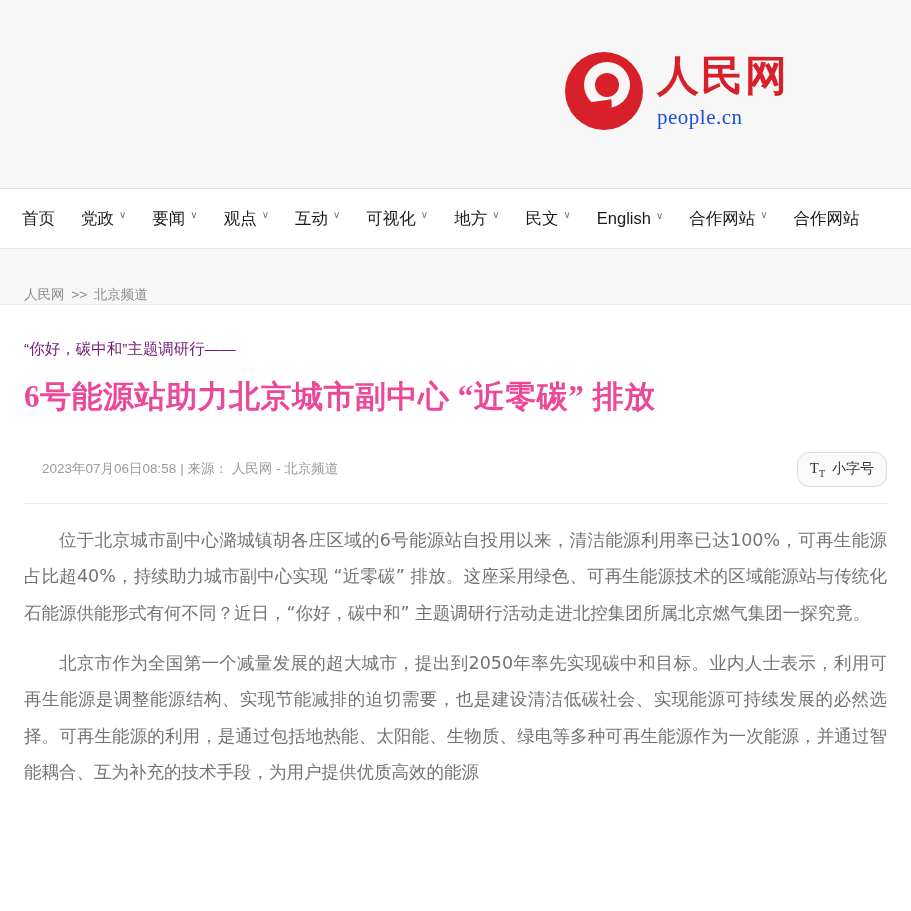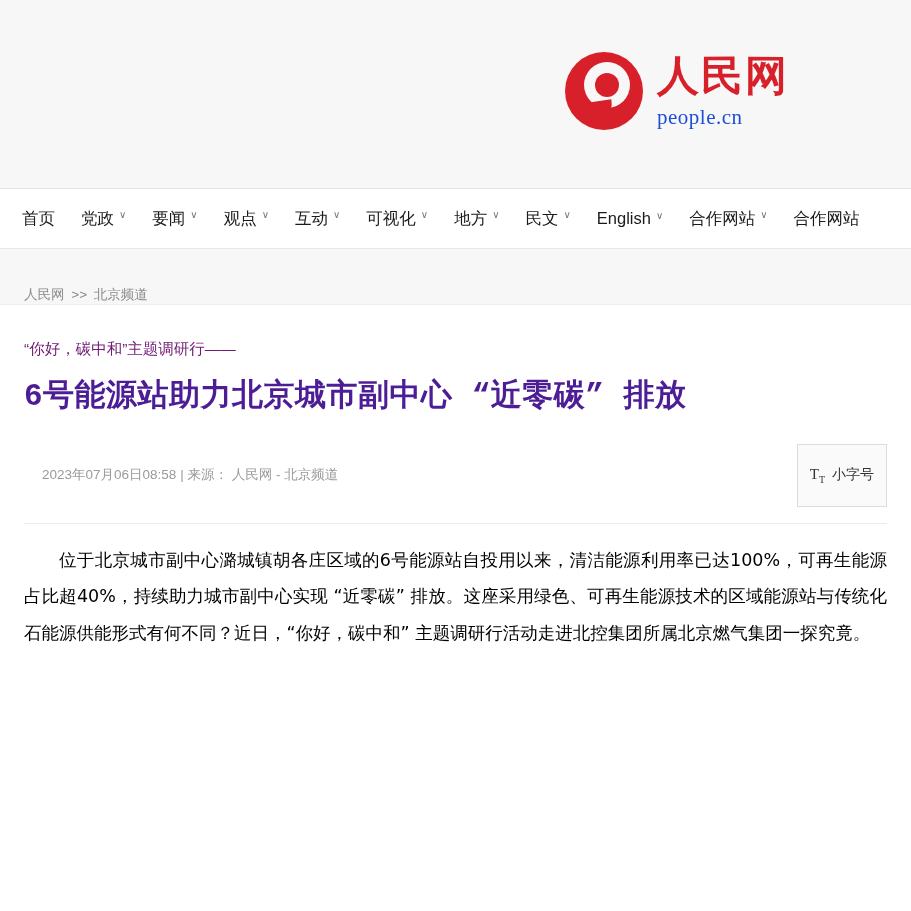--- a/index.html
+++ b/index.html
@@ -149,25 +149,25 @@
     box-sizing: border-box;
   }
   .kicker {
     font-size: 15.5px;
     color: #701a75;
     margin-bottom: 16px;
   }
   .headline {
     font-size: 31px;
     font-weight: bold;
-    color: #4c1d95;
+    color: #ec4899;
     line-height: 1.35;
     letter-spacing: 0.5px;
-    margin: 0 0 26px 0;
-    font-family: Liberation Mono, monospace;
+    margin: 0 0 34px 0;
+    font-family: Liberation Serif, serif;
   }
   .byline {
     font-size: 14.5px;
     color: #333;
     margin-bottom: 26px;
   }
   .meta-row {
     display: flex;
     align-items: center;
     justify-content: space-between;
@@ -175,22 +175,22 @@
     border-bottom: 1px solid #ebebeb;
   }
   .meta-left {
     font-size: 13.5px;
     color: #9a9a9a;
     margin-left: 18px;
   }
   .fontsize-btn {
     border: 1px solid #dcdcdc;
     background: #fafafa;
-    border-radius: 0;
-    padding: 21px 12px;
+    border-radius: 12px;
+    padding: 7px 12px;
     font-size: 14px;
     color: #333;
     display: flex;
     align-items: center;
     gap: 7px;
     cursor: pointer;
   }
   .fontsize-btn .tt {
     font-family: "Liberation Serif", serif;
     font-size: 15px;
@@ -198,21 +198,21 @@
   .fontsize-btn .tt sub {
     font-size: 10px;
   }
 
   .body-text {
     padding-top: 18px;
   }
   .body-text p {
     font-size: 17.5px;
     line-height: 2.08;
-    color: #000000;
+    color: #737373;
     margin: 0 0 14px 0;
     text-align: justify;
     text-indent: 2em;
     font-family: "DejaVu Sans", sans-serif;
   }
 </style>
 </head>
 <body>
 
 <div class="page">
@@ -298,16 +298,17 @@
       <div class="fontsize-btn">
         <span class="tt">
           <span>T</span><sub>T</sub>
         </span>
         <span>小字号</span>
       </div>
     </div>
 
     <div class="body-text">
       <p>位于北京城市副中心潞城镇胡各庄区域的6号能源站自投用以来，清洁能源利用率已达100%，可再生能源占比超40%，持续助力城市副中心实现 “近零碳” 排放。这座采用绿色、可再生能源技术的区域能源站与传统化石能源供能形式有何不同？近日，“你好，碳中和” 主题调研行活动走进北控集团所属北京燃气集团一探究竟。</p>
+      <p>北京市作为全国第一个减量发展的超大城市，提出到2050年率先实现碳中和目标。业内人士表示，利用可再生能源是调整能源结构、实现节能减排的迫切需要，也是建设清洁低碳社会、实现能源可持续发展的必然选择。可再生能源的利用，是通过包括地热能、太阳能、生物质、绿电等多种可再生能源作为一次能源，并通过智能耦合、互为补充的技术手段，为用户提供优质高效的能源</p>
     </div>
   </div>
 
 </div>
 
 </body></html>

